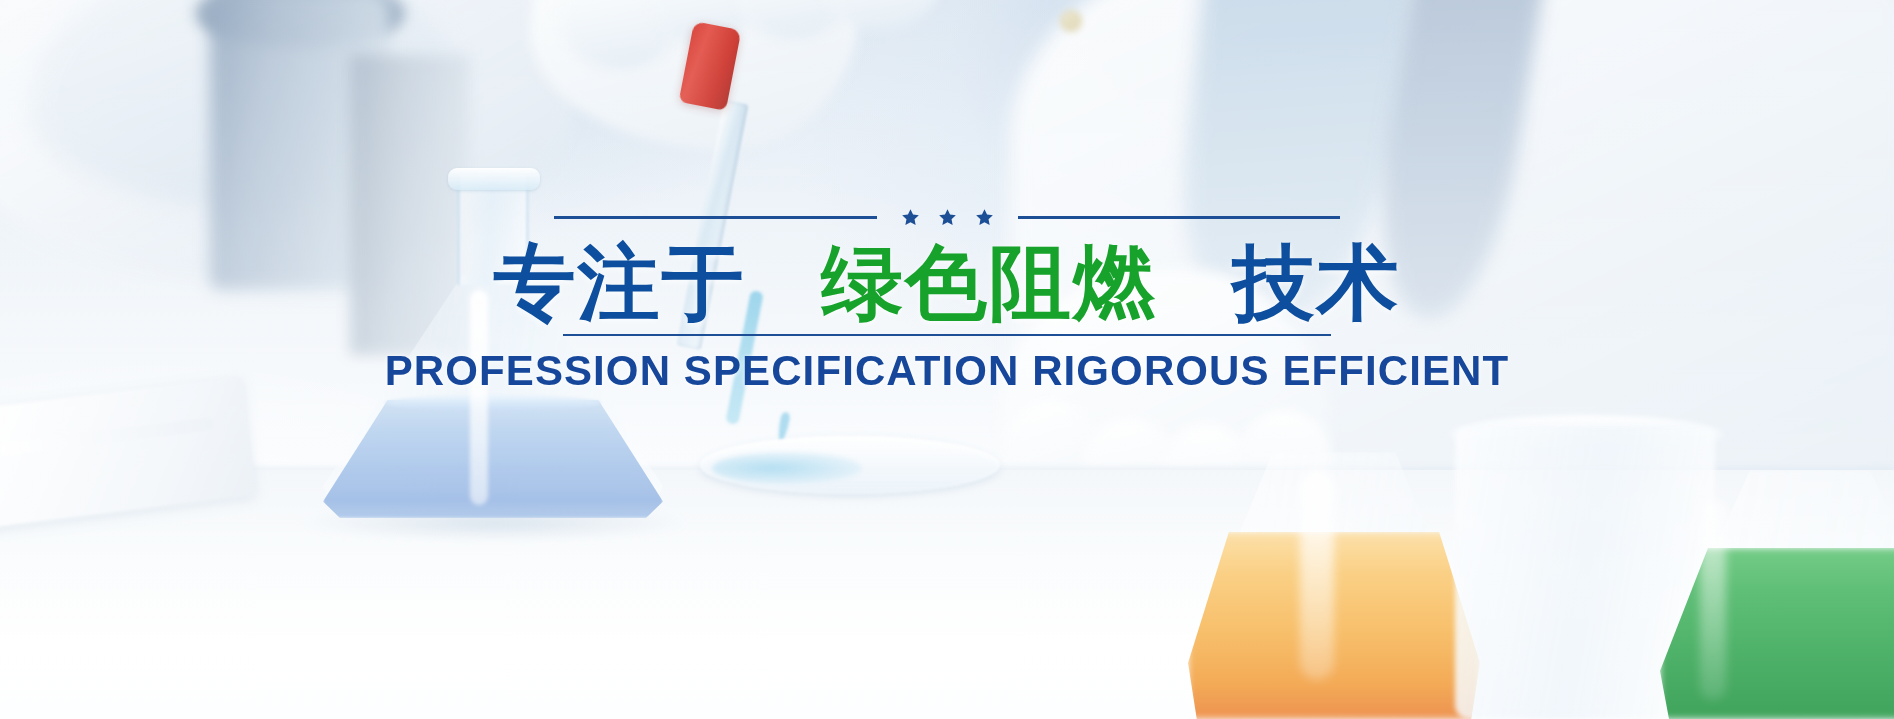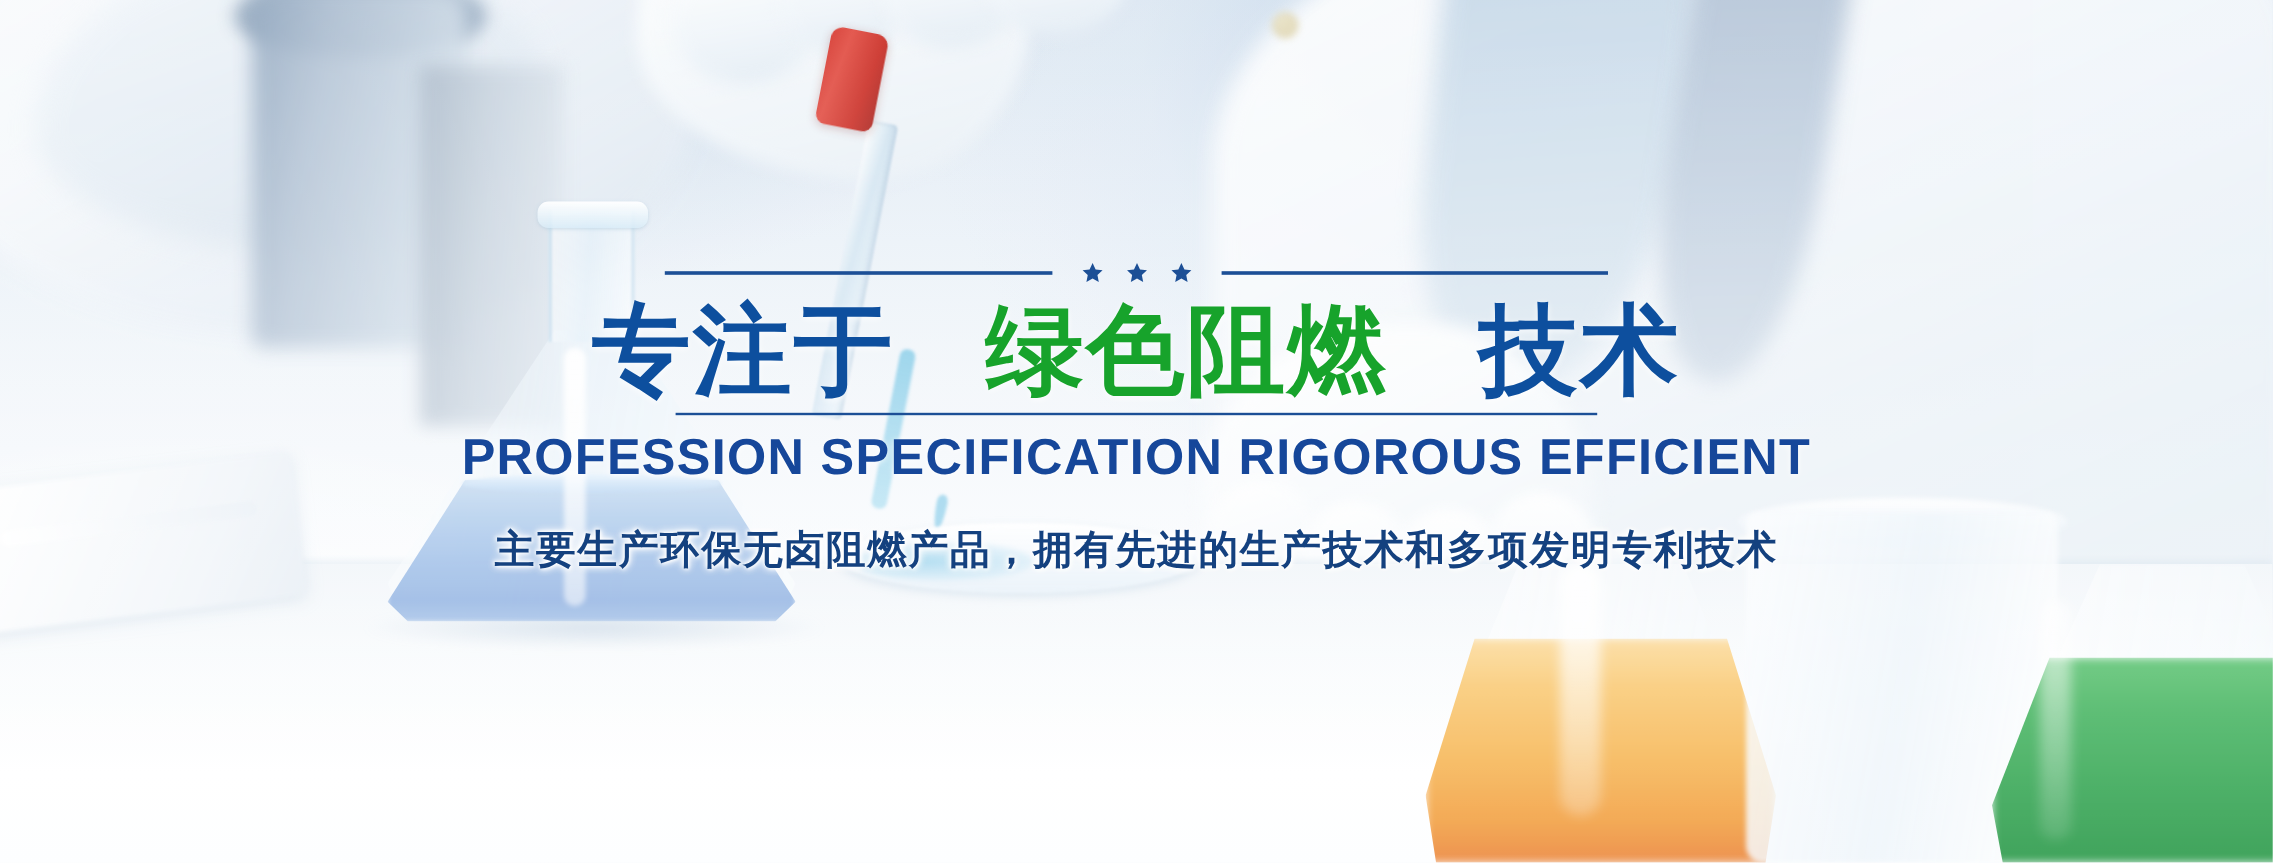--- a/index.html
+++ b/index.html
@@ -335,21 +335,21 @@
   
   .bg-haze{
     position:absolute; inset:0;
     background:
       linear-gradient(180deg, rgba(255,255,255,.10) 0%, rgba(255,255,255,.26) 45%, rgba(255,255,255,.34) 68%, rgba(255,255,255,.18) 100%);
     pointer-events:none;
   }
 
   
   .content{
-    position:absolute; left:0; top:12px;
+    position:absolute; left:0; top:2px;
     width:1894px; height:580px;
     display:flex; flex-direction:column;
     align-items:center;
     pointer-events:none;
   }
 
   
   .star-rule{
     position:absolute; left:50%; top:206px;
     transform:translateX(-50%);
@@ -504,16 +504,15 @@
       <span class="hl-gap"></span>
       <span class="hl-green">绿色阻燃</span>
       <span class="hl-gap"></span>
       <span class="hl-blue">技术</span>
     </div>
 
     <div class="headline-rule"></div>
 
     <div class="subtitle-en">PROFESSION SPECIFICATION RIGOROUS EFFICIENT</div>
 
-    <div class="tagline-cn">主要生产环保无卤阻燃产品，拥有先进的生产技术和多项发明专利技术</div>
 
   </div>
 </div>
 
 </body></html>

